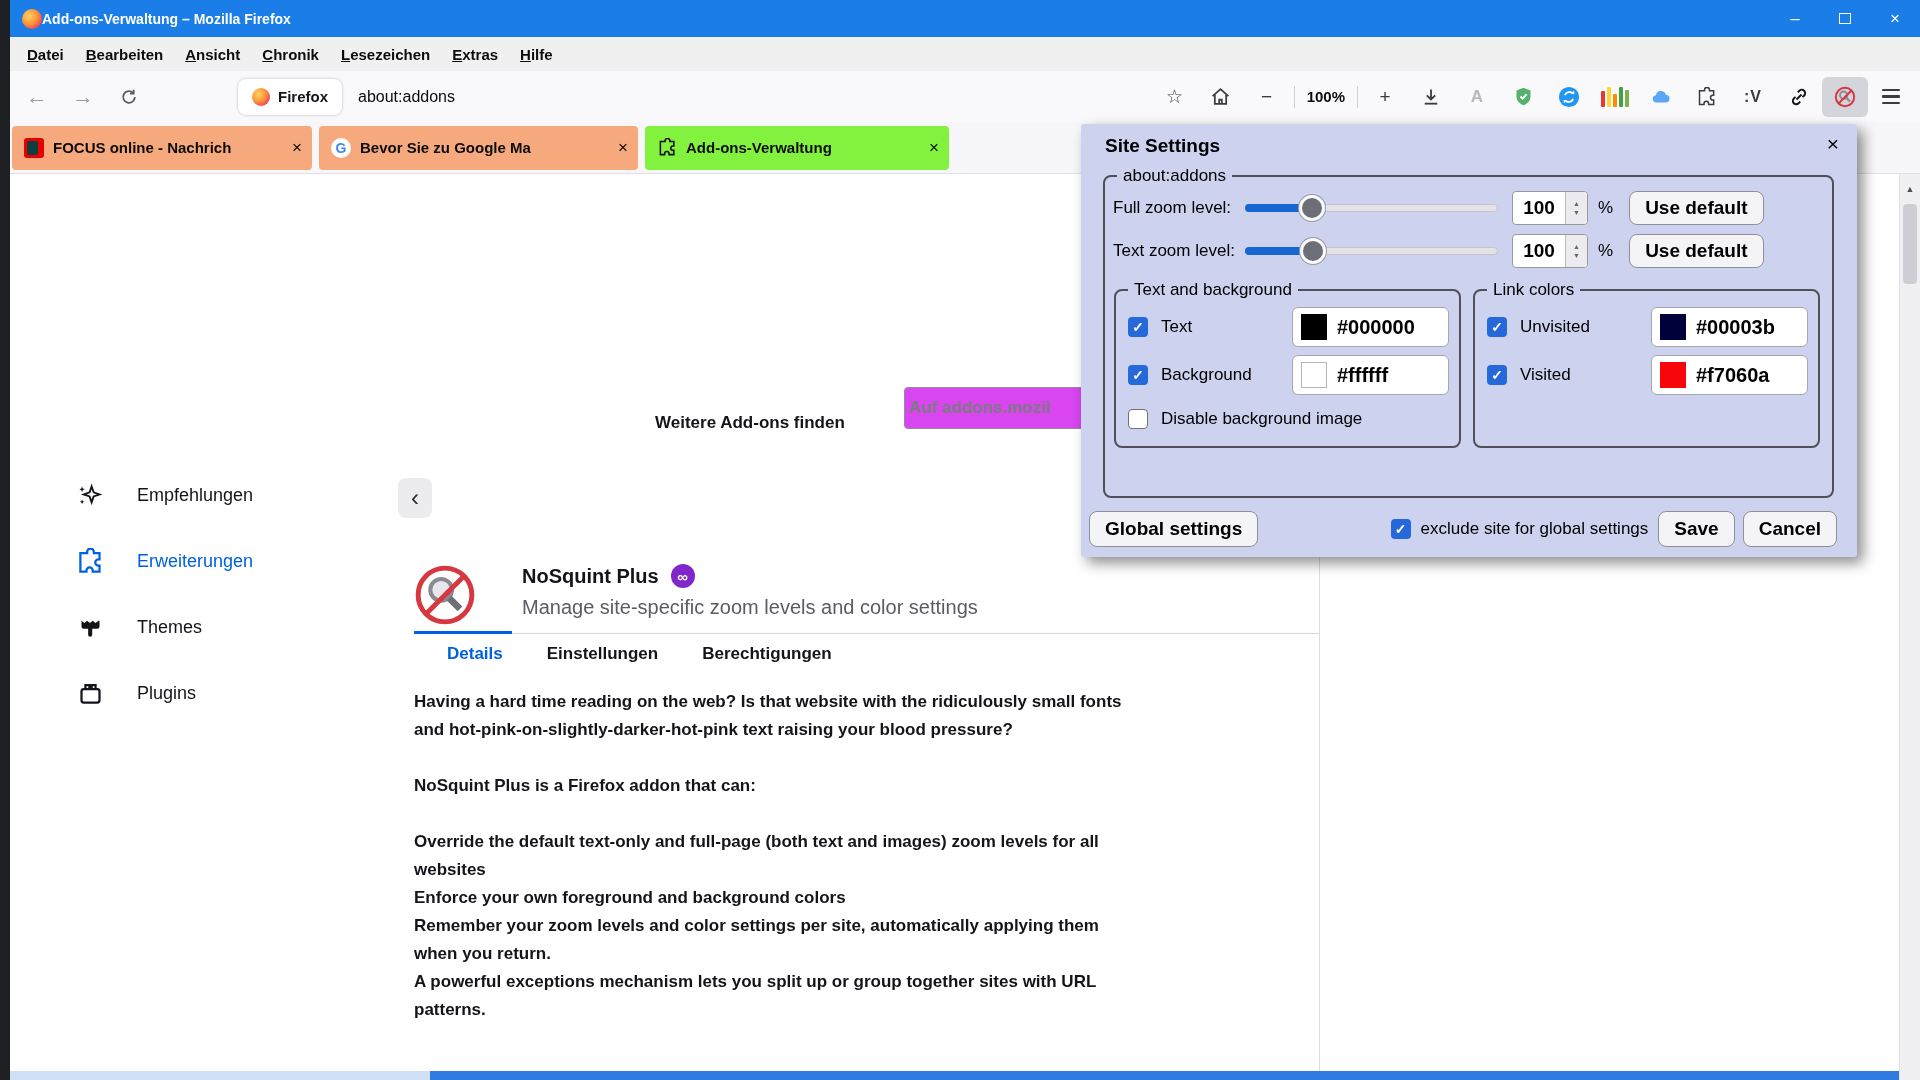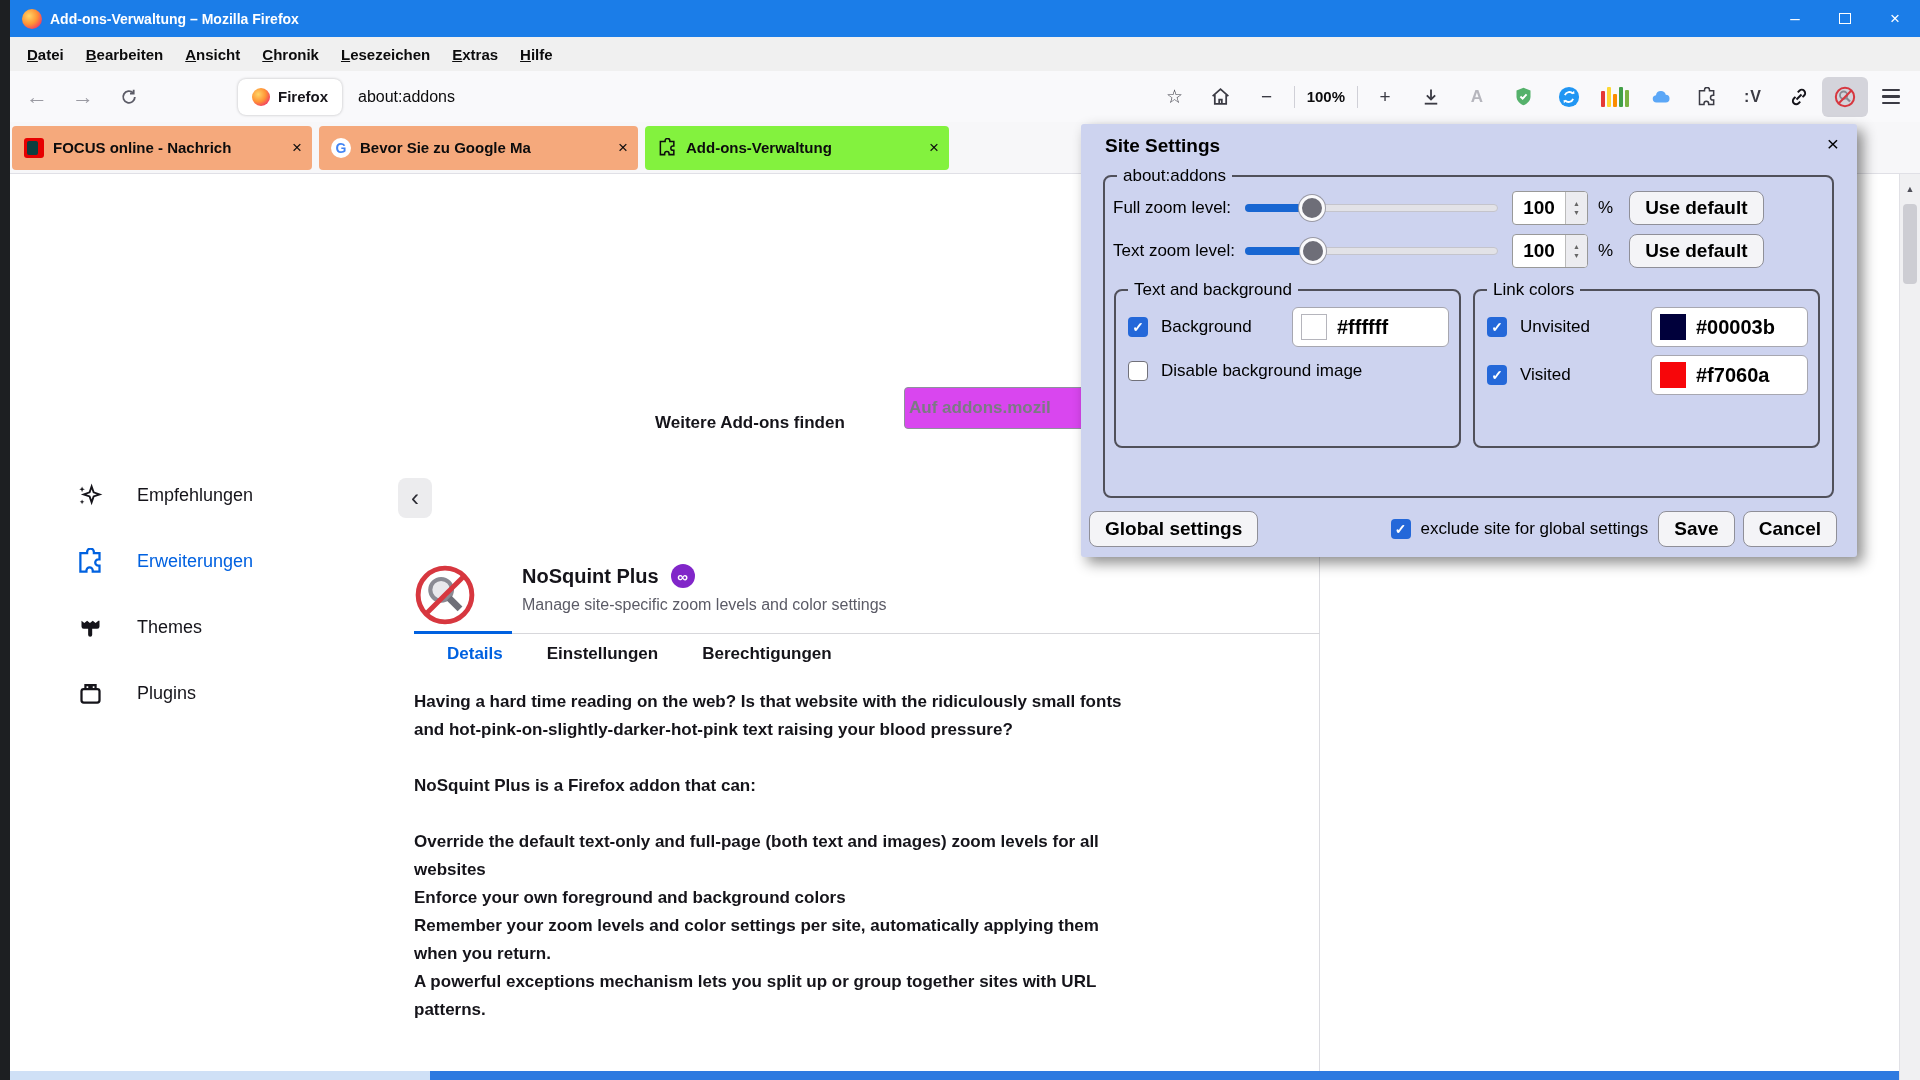--- a/index.html
+++ b/index.html
@@ -3,21 +3,21 @@
 <meta charset="utf-8">
 <style>
   * { box-sizing: border-box; margin: 0; padding: 0; }
   html,body { width:1920px; height:1080px; overflow:hidden; }
   body { font-family:"Liberation Sans", sans-serif; background:#fff; position:relative; color:#15141a; }
 
   
   .leftedge { position:absolute; left:0; top:0; width:10px; height:1080px; background:#1d1f22; z-index:400; }
   .titlebar { position:absolute; left:0; top:0; width:1920px; height:37px; background:#1b7de8; display:flex; align-items:center; z-index:300; }
   .fox { width:20px; height:20px; border-radius:50%; background:radial-gradient(circle at 35% 35%, #ffd567, #ff9436 45%, #f3445f 75%, #b5007f); margin-left:22px; }
-  .wtitle { color:#fff; font-size:14px; font-weight:700; margin-left:8px; }
+  .wtitle { color:#fff; font-size:14px; font-weight:700; margin-left:0; }
   .wcontrols { margin-left:auto; display:flex; height:100%; }
   .wbtn { width:50px; height:100%; display:flex; align-items:center; justify-content:center; color:#fff; font-size:17px; }
   .maxbox { width:12px; height:11px; border:1.6px solid #fff; }
 
   .menubar { position:absolute; left:0; top:37px; width:1920px; height:34px; background:#f0f0f0; display:flex; align-items:center; padding-left:16px; z-index:290; }
   .menu-item { padding:0 11px; font-size:15px; font-weight:600; color:#0c0c0d; }
   .menu-item::first-letter { text-decoration:underline; }
 
   .toolbar { position:absolute; left:0; top:71px; width:1920px; height:51px; background:#f9f9fb; display:flex; align-items:center; z-index:280; }
   .navbtn { width:46px; height:40px; display:flex; align-items:center; justify-content:center; font-size:22px; color:#9a9aa2; }
@@ -62,21 +62,21 @@
 
   .sidebar { position:absolute; left:67px; top:288px; width:290px; }
   .side-item { display:flex; align-items:center; gap:33px; height:66px; font-size:18px; color:#15141a; }
   .side-item svg, .side-item .gicon { flex:none; }
   .side-item.active { color:#0061e0; }
 
   .card { position:absolute; left:404px; top:378px; width:906px; height:694px; border-right:1px solid #dcdce1; }
   .addon-icon { position:absolute; left:0; top:12px; }
   .addon-title { position:absolute; left:108px; top:12px; font-size:20px; font-weight:600; display:flex; align-items:center; gap:12px; }
   .badge { width:24px; height:24px; border-radius:50%; background:#8126c9; color:#fff; display:flex; align-items:center; justify-content:center; font-size:15px; font-weight:700; }
-  .addon-sub { position:absolute; left:108px; top:44px; font-size:16px; color:#5b5b66; }
+  .addon-sub { position:absolute; left:108px; top:44px; font-size:20px; color:#5b5b66; }
   .card-tabline { position:absolute; left:0; top:81px; width:906px; border-bottom:1px solid #d7d7db; }
   .card-tabline .blueseg { position:absolute; left:0; top:-2px; width:98px; height:3px; background:#0061e0; }
   .card-tabs { position:absolute; left:33px; top:92px; display:flex; gap:44px; font-size:17px; font-weight:600; }
   .card-tab.active { color:#0061e0; }
 
   .body-lines { position:absolute; left:0; top:136px; width:906px; font-size:17px; font-weight:600; line-height:28px; }
   .gap-top { margin-top:28px; }
 
   
   .popup { position:absolute; left:1081px; top:124px; width:776px; height:433px; background:#cdd3ef; box-shadow:6px 6px 14px rgba(0,0,0,.45); border-radius:3px; z-index:500; }
@@ -393,20 +393,28 @@
       </div>
       <span class="unit">%</span>
       <div class="btn udbtn">Use default</div>
     </div>
 
     <div class="cols">
       <fieldset class="fs-inner">
         <legend>Text and background</legend>
         <div class="crow">
           <span class="cb on"></span>
+          <span class="cb-label">Text</span>
+          <div class="hexbox">
+            <span class="swatch sw-black"></span>
+            <span class="hexval">#000000</span>
+          </div>
+        </div>
+        <div class="crow">
+          <span class="cb on"></span>
           <span class="cb-label">Background</span>
           <div class="hexbox">
             <span class="swatch sw-white"></span>
             <span class="hexval">#ffffff</span>
           </div>
         </div>
         <div class="crow short">
           <span class="cb off"></span>
           <span class="cb-label">Disable background image</span>
         </div>

